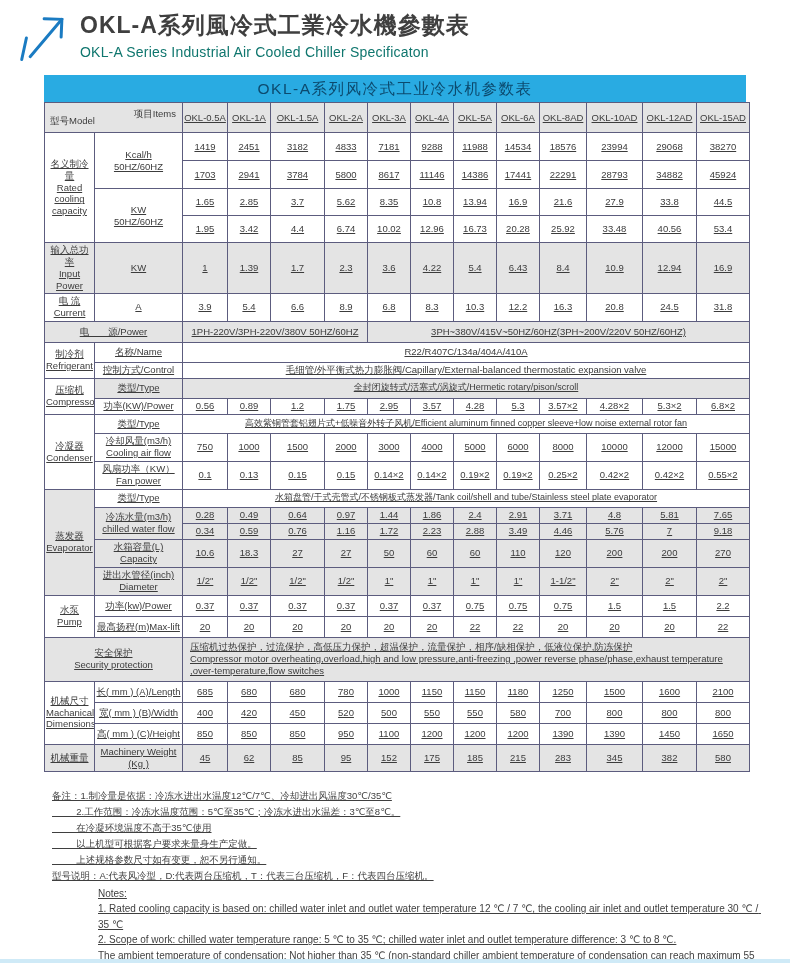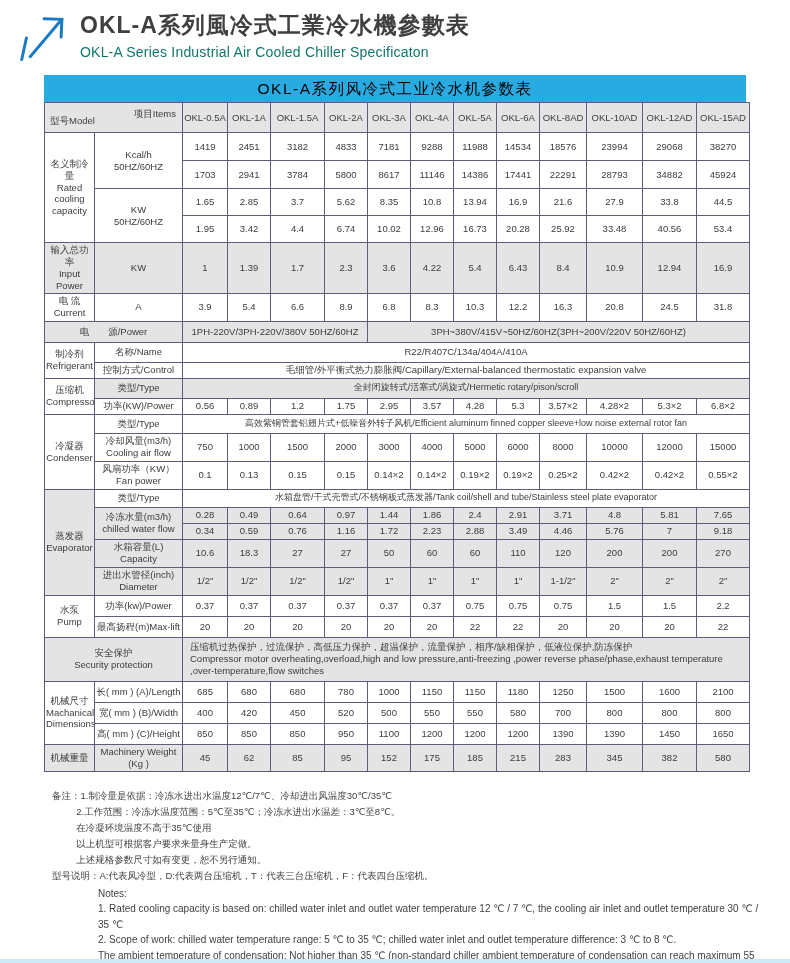--- a/index.html
+++ b/index.html
@@ -10,24 +10,24 @@
   }
   
   .hdr{display:flex;align-items:flex-start;padding:8px 0 0 18px;}
   .logo{width:56px;height:56px;flex:0 0 auto;margin-top:2px;}
   .titles{margin-left:6px;}
   .title-zh{font-size:23px;font-weight:bold;color:#3f3f3f;letter-spacing:1px;margin:2px 0 0 0;}
   .title-en{font-size:14px;font-weight:normal;color:#0f766e;margin:3px 0 0 0;letter-spacing:0.2px;}
   
   .tablewrap{margin:9px 44px 0 44px;width:702px;}
   .caption{
-    background:#29abe2;color:#000000;text-align:center;
+    background:#29abe2;color:#0c4a6e;text-align:center;
     font-size:15.5px;letter-spacing:1.5px;height:27px;line-height:27px;font-weight:normal;
   }
-  table{width:100%;border-collapse:collapse;table-layout:fixed;}
+  table{width:100%;border-collapse:collapse;table-layout:fixed;text-decoration:underline;}
   td{
     border:1px solid #5c5c7e;text-align:center;vertical-align:middle;
     font-size:9.5px;line-height:1.25;padding:1px 1px;color:#3c3c3c;background:#ffffff;
     overflow:hidden;
   }
   tr.g td{background:#e4e4e4;}
   td.g{background:#e4e4e4;}
   td.w{background:#ffffff;}
   td.l{text-align:left;padding-left:7px;padding-right:22px;}
   td.t9{font-size:9px;}
@@ -44,21 +44,21 @@
   }
   .c-model{position:absolute;left:5px;bottom:5px;font-size:9.5px;}
   .c-items{position:absolute;right:6px;top:5px;font-size:9.5px;}
   
   col.c-cat{width:50px}col.c-item{width:88px}
   col.m1{width:45px}col.m2{width:43px}col.m3{width:54px}col.m4{width:43px}
   col.m5{width:43px}col.m6{width:43px}col.m7{width:43px}col.m8{width:43px}
   col.m9{width:47px}col.m10{width:56px}col.m11{width:54px}col.m12{width:53px}
   
   .notes{margin:16px 30px 0 52px;white-space:pre-wrap;}
-  .notes div{font-size:9.5px;line-height:16px;color:#3f3f3f;}
+  .notes div{font-size:9.5px;line-height:16px;color:#3f3f3f;text-decoration:underline;}
   .notes.en div{font-size:10px;line-height:15.5px;margin-left:46px;}
   .notes.en{margin-top:2px;}
   .bottom-strip{position:absolute;left:0;bottom:0;width:100%;height:4px;background:#cfeaf7;}
 </style>
 </head>
 <body>
 
 <div class="page">
 
   <div class="hdr">

